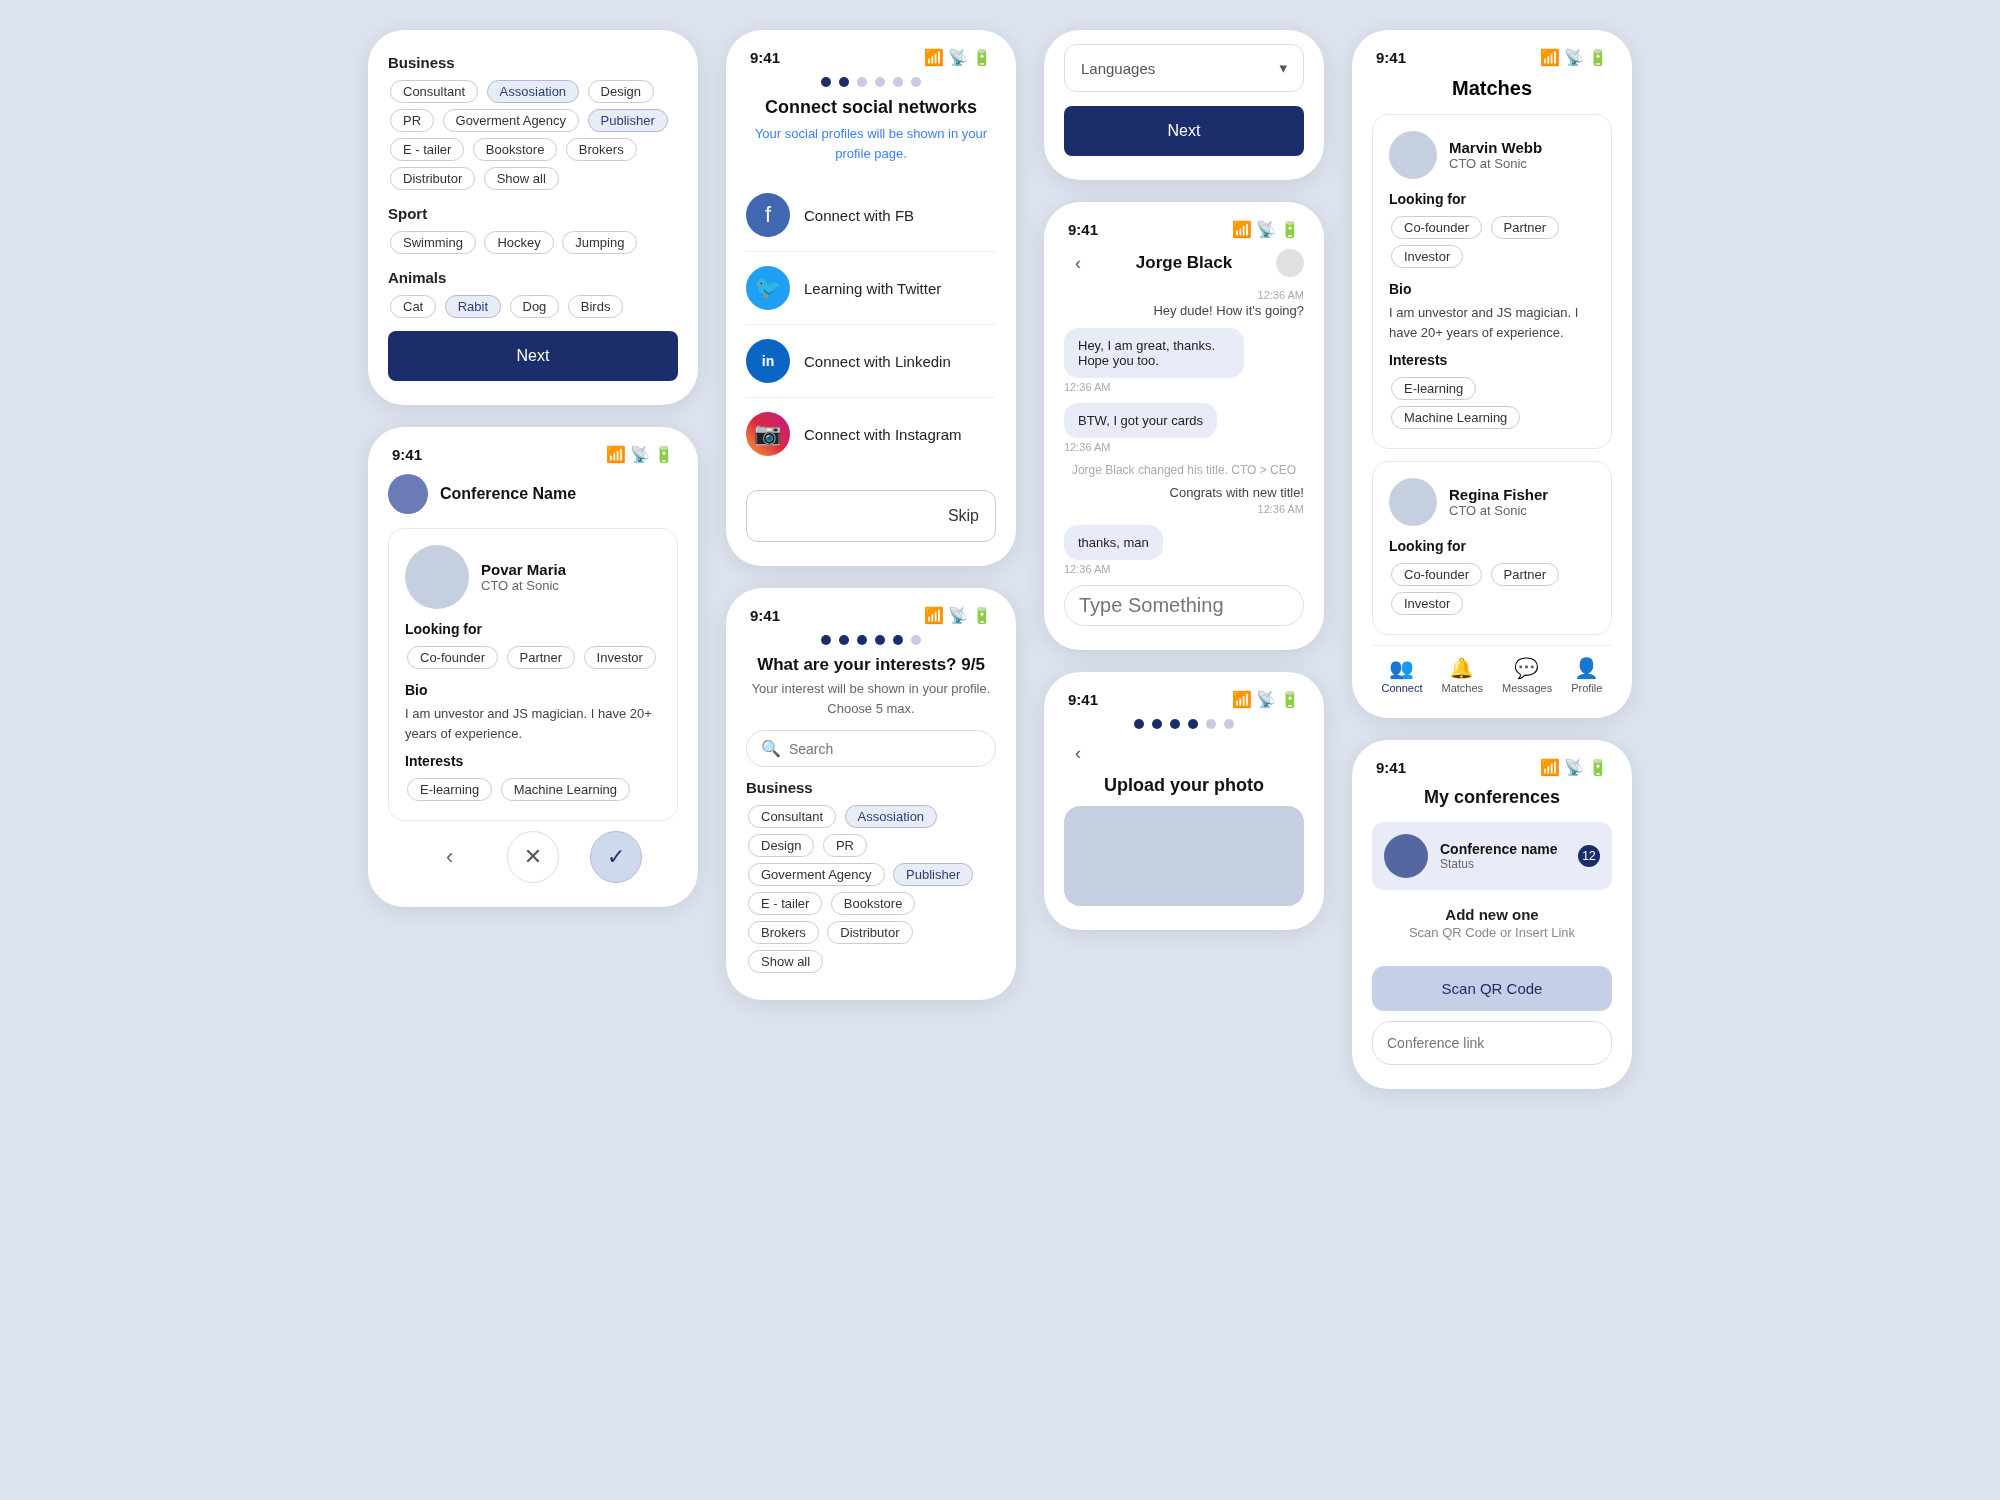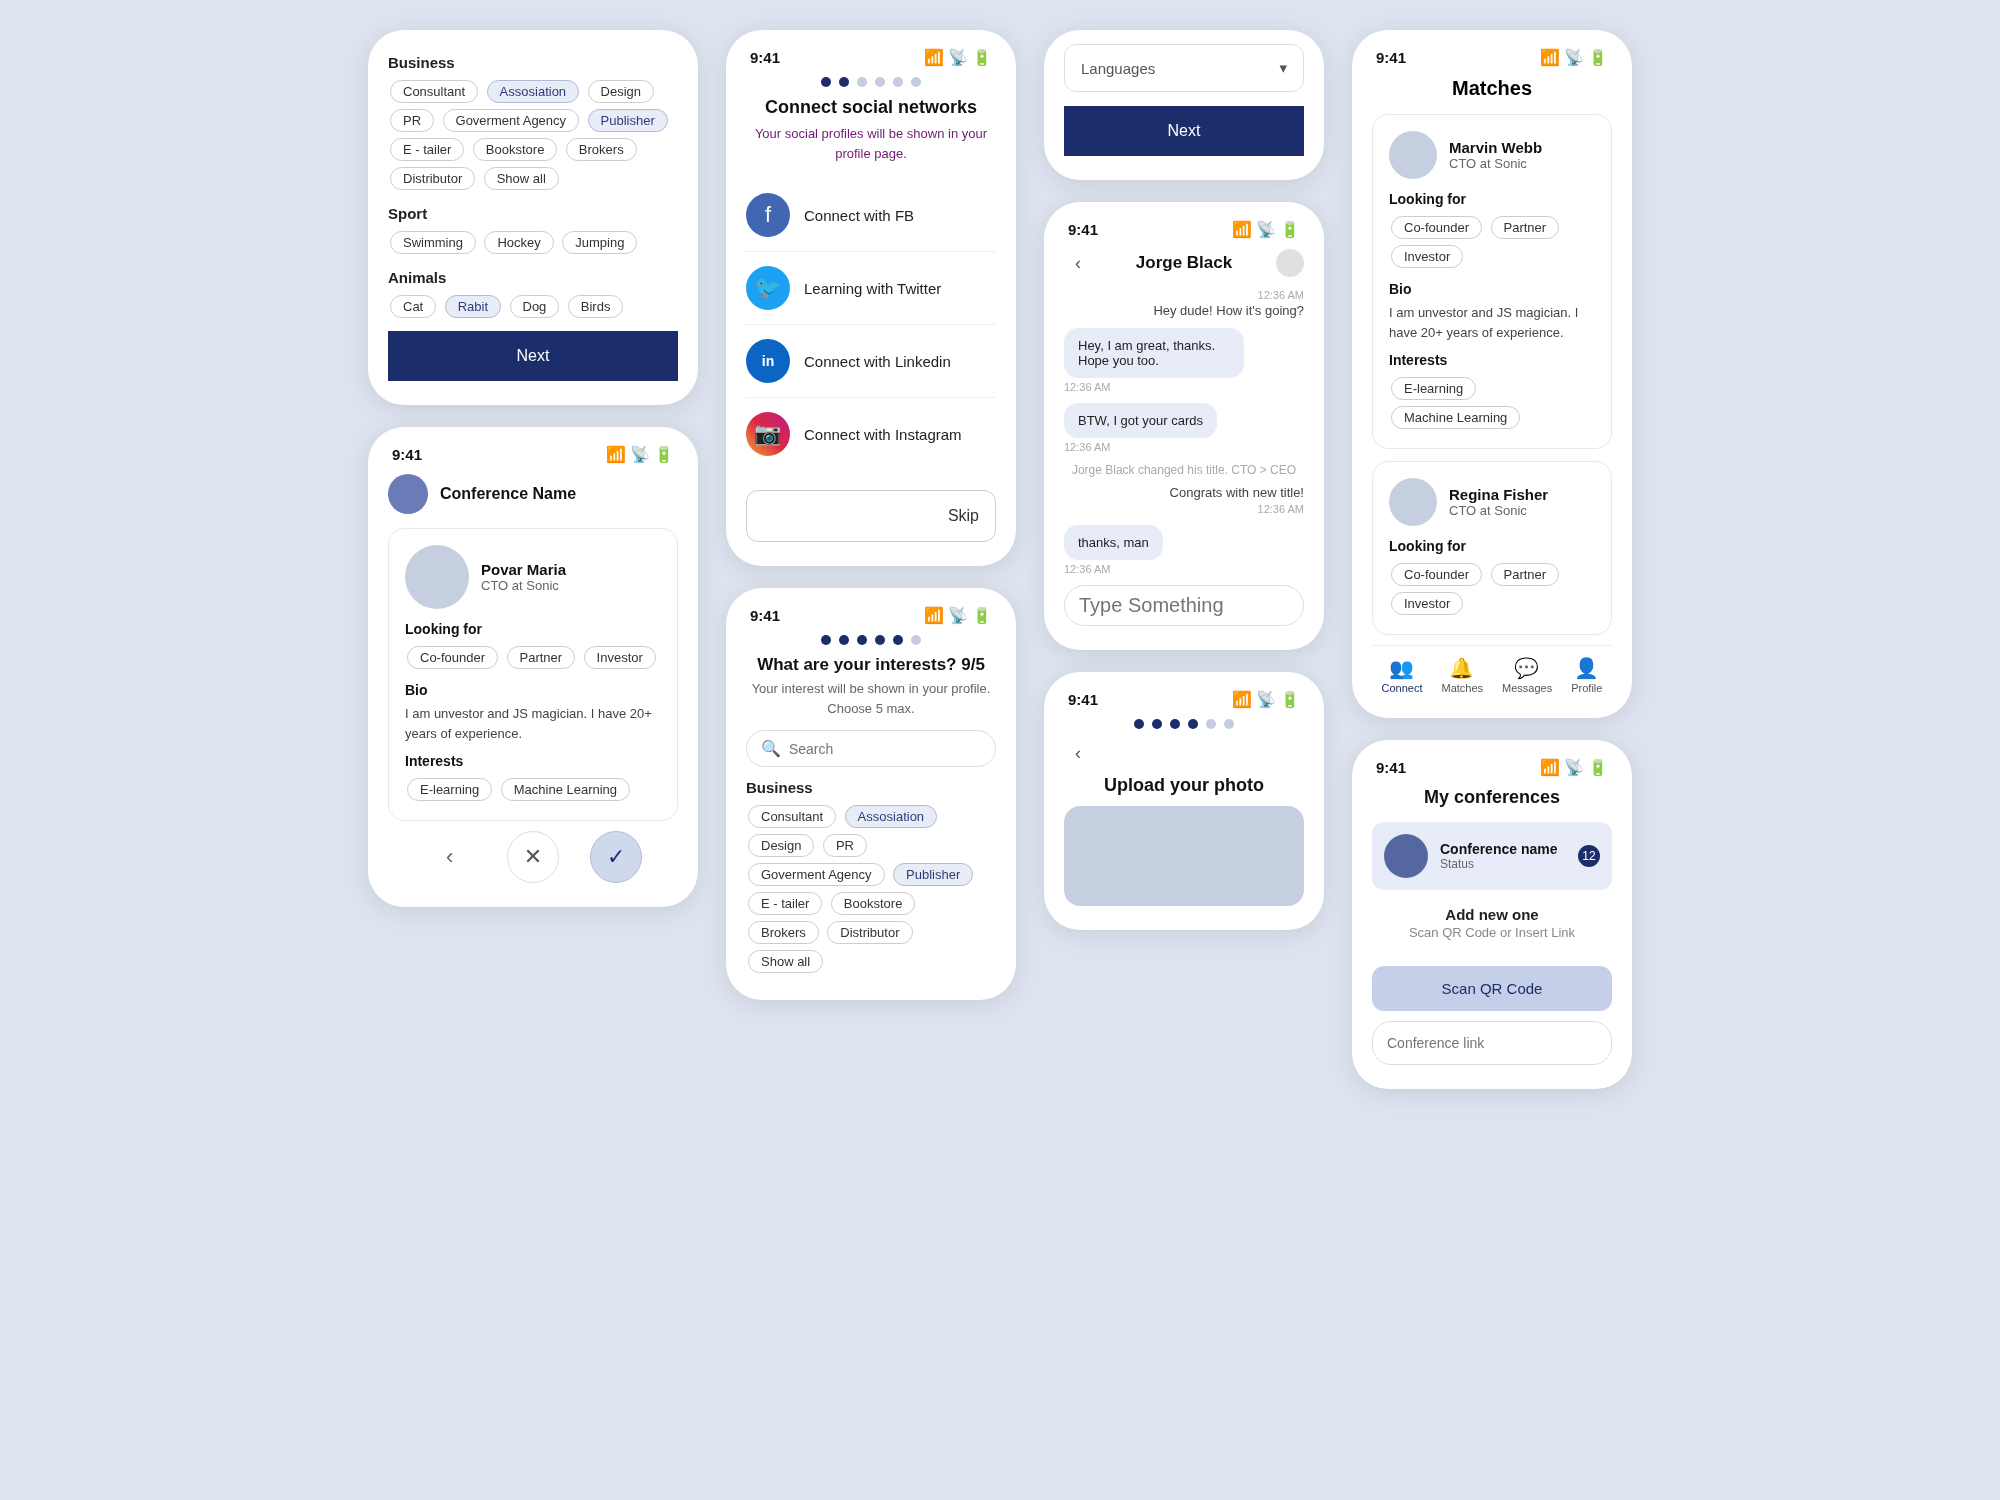--- a/index.html
+++ b/index.html
@@ -61,21 +61,21 @@
       margin-bottom: 6px;
       margin-top: 6px;
     }
 
     
     .btn-primary {
       width: 100%;
       background: #1c2d6b;
       color: #fff;
       border: none;
-      border-radius: 0;
+      border-radius: 8px;
       padding: 16px;
       font-size: 16px;
       font-weight: 500;
       cursor: pointer;
       margin-top: 10px;
       text-align: center;
     }
     .btn-outline {
       width: 100%;
       background: #fff;
@@ -365,21 +365,21 @@
     <div class="dots">
       <span class="dot active"></span>
       <span class="dot active"></span>
       <span class="dot"></span>
       <span class="dot"></span>
       <span class="dot"></span>
       <span class="dot"></span>
     </div>
 
     <h2 style="text-align:center;font-size:18px;font-weight:600;color:#111;margin-bottom:6px;">Connect social networks</h2>
-    <p style="text-align:center;font-size:13px;color:#701a75;margin-bottom:16px;line-height:1.5;">Your social profiles will be shown
+    <p style="text-align:center;font-size:13px;color:#3b82f6;margin-bottom:16px;line-height:1.5;">Your social profiles will be shown
 in your profile page.</p>
 
     
     <div class="social-item">
       <div class="social-icon-circle fb">
           <span>f</span>
         </div>
       <span class="social-label">Connect with FB</span>
     </div>
     <div class="social-item">

